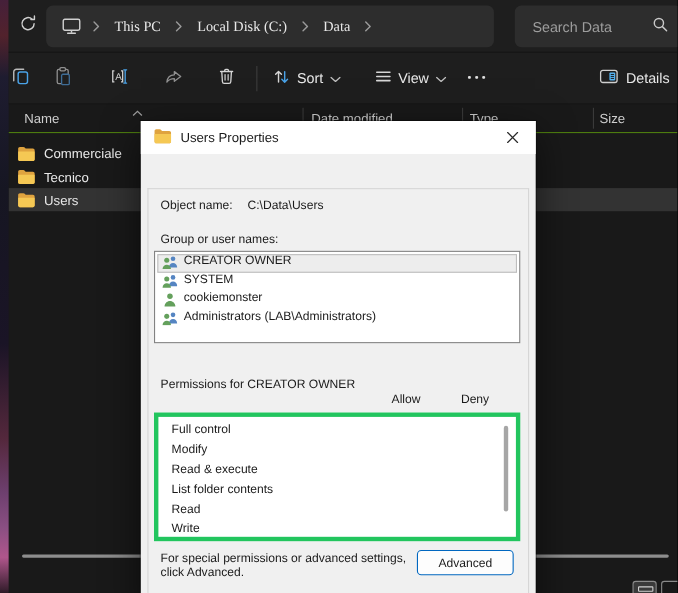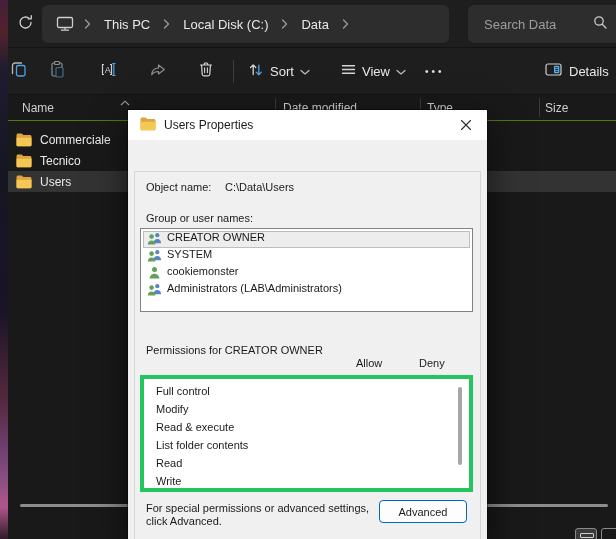--- a/index.html
+++ b/index.html
@@ -15,21 +15,21 @@
       #1a1426 58%,#54283c 74%,#6d3f6e 83%,#8a4f82 89%,#b0568c 94%,#2f1b28 100%);
   }
   .window { position:absolute; left:8px; top:0; width:608px; height:539px; background:#191919; }
 
   
   .addr-row { position:absolute; left:0; top:0; width:100%; height:48px; background:#1e1e1e; border-bottom:1px solid #141414; }
   .refresh-btn { position:absolute; left:4px; top:11px; width:26px; height:26px; display:flex; align-items:center; justify-content:center; border-radius:4px; }
   .bc-pill { position:absolute; left:34px; top:5px; width:407px; height:38px; background:#2d2d2d; border-radius:6px;
     display:flex; align-items:center; padding:0 8px; color:#e8e8e8; font-size:13px; overflow:hidden; }
   .bc-pill .icon { display:flex; align-items:center; padding:0 6px; }
-  .crumb { padding:0 9px; white-space:nowrap; cursor:default; }
+  .crumb { padding:0 9px; white-space:nowrap; cursor:default;font-family:Liberation Serif, serif; }
   .bc-chev { display:flex; align-items:center; padding:0 3px; }
   .search-pill { position:absolute; left:460px; top:5px; width:152px; height:38px; background:#2d2d2d; border-radius:6px;
     display:flex; align-items:center; padding:0 12px 0 16px; }
   .search-ph { color:#9d9d9d; font-size:13px; flex:1; }
 
   
   .toolbar { position:absolute; left:0; top:48px; width:100%; height:47px; background:#1e1e1e; border-bottom:1px solid #141414; }
   .tb { position:absolute; top:50%; transform:translateY(-50%); display:flex; align-items:center; gap:6px; color:#e8e8e8; font-size:13px; }
   .tb-sep { position:absolute; left:225px; top:12px; width:1px; height:23px; background:#3d3d3d; }
   .dots { font-size:10px; letter-spacing:3px; color:#e0e0e0; }

